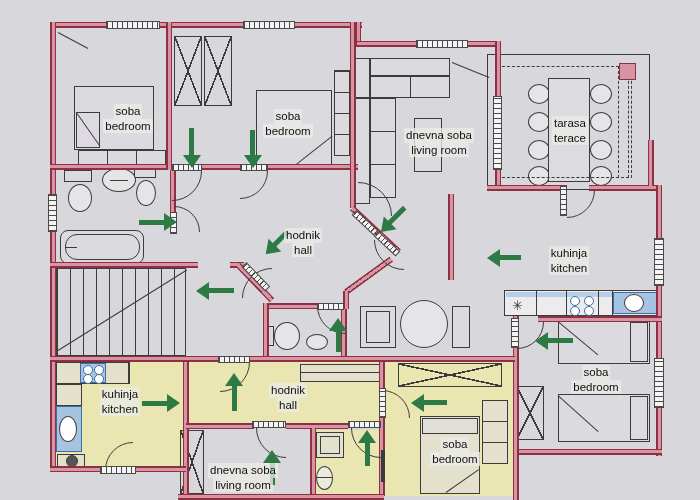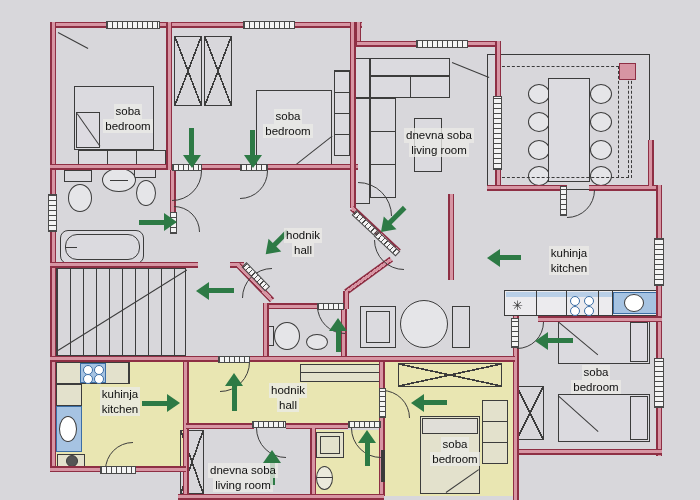--- a/index.html
+++ b/index.html
@@ -309,20 +309,24 @@
     <span>bedroom</span>
   </div>
   <div class="lbl" style="left:240px;top:109px;">
     <span>soba</span>
     <span>bedroom</span>
   </div>
   <div class="lbl" style="left:391px;top:128px;">
     <span>dnevna soba</span>
     <span>living room</span>
   </div>
+  <div class="lbl" style="left:522px;top:116px;">
+    <span>tarasa</span>
+    <span>terace</span>
+  </div>
   <div class="lbl" style="left:255px;top:228px;">
     <span>hodnik</span>
     <span>hall</span>
   </div>
   <div class="lbl" style="left:521px;top:246px;">
     <span>kuhinja</span>
     <span>kitchen</span>
   </div>
   <div class="lbl" style="left:548px;top:365px;">
     <span>soba</span>

